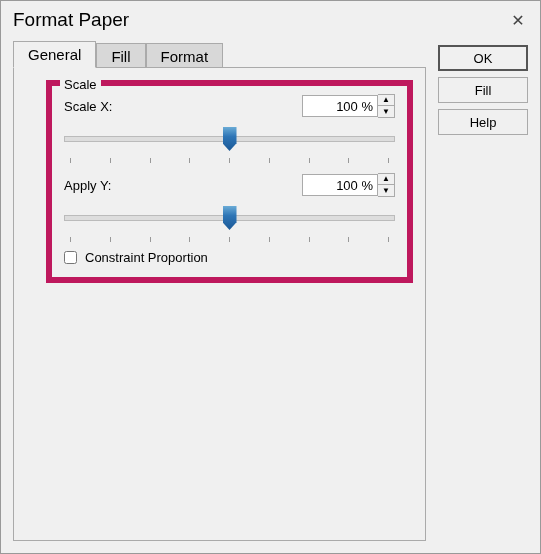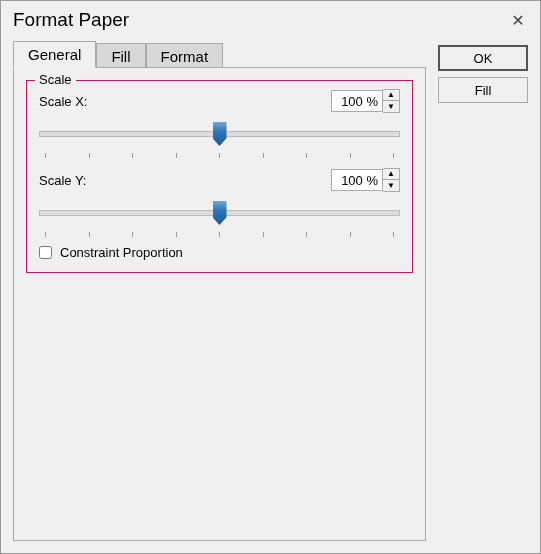--- a/index.html
+++ b/index.html
@@ -91,24 +91,25 @@
 
     .tab-content {
       border: 1px solid #aaa;
       background: #f0f0f0;
       flex: 1;
       padding: 12px;
       z-index: 1;
     }
 
     .section-group {
-      border: 1px solid #be185d;
+      border: 6px solid #be185d;
       padding: 8px 12px 12px 12px;
       position: relative;
       margin-bottom: 8px;
+      margin-left: 20px;
     }
     .section-label {
       position: absolute;
       top: -9px;
       left: 8px;
       background: #f0f0f0;
       padding: 0 4px;
       font-size: 13px;
     }
 
@@ -124,21 +125,21 @@
       min-width: 60px;
     }
 
     .spinbox-wrap {
       display: flex;
       align-items: center;
       margin-left: auto;
     }
 
     .spinbox {
-      width: 52px;
+      width: 76px;
       border: 1px solid #aaa;
       background: white;
       padding: 8px 4px;
       font-size: 13px;
       height: 22px;
       text-align: right;
     }
 
     .spin-buttons {
       display: flex;
@@ -295,21 +296,21 @@
             <div class="tick-mark"></div>
             <div class="tick-mark"></div>
             <div class="tick-mark"></div>
             <div class="tick-mark"></div>
             <div class="tick-mark"></div>
             <div class="tick-mark"></div>
             <div class="tick-mark"></div>
           </div>
 
           <div class="field-row" style="margin-top:10px;">
-            <span class="field-label">Scale Y:</span>
+            <span class="field-label">Apply Y:</span>
             <div class="spinbox-wrap">
               <input class="spinbox" type="text" value="100 %" style="">
               <div class="spin-buttons">
                 <button class="spin-btn">▲</button>
                 <button class="spin-btn">▼</button>
               </div>
             </div>
           </div>
 
           <div class="slider-wrapper">
@@ -331,15 +332,16 @@
             <input type="checkbox" style="">
             <span>Constraint Proportion</span>
           </div>
         </div>
       </div>
     </div>
 
     <div class="right-panel">
       <button class="action-btn primary">OK</button>
       <button class="action-btn">Fill</button>
+      <button class="action-btn">Help</button>
     </div>
   </div>
 </div>
 
 </body></html>

